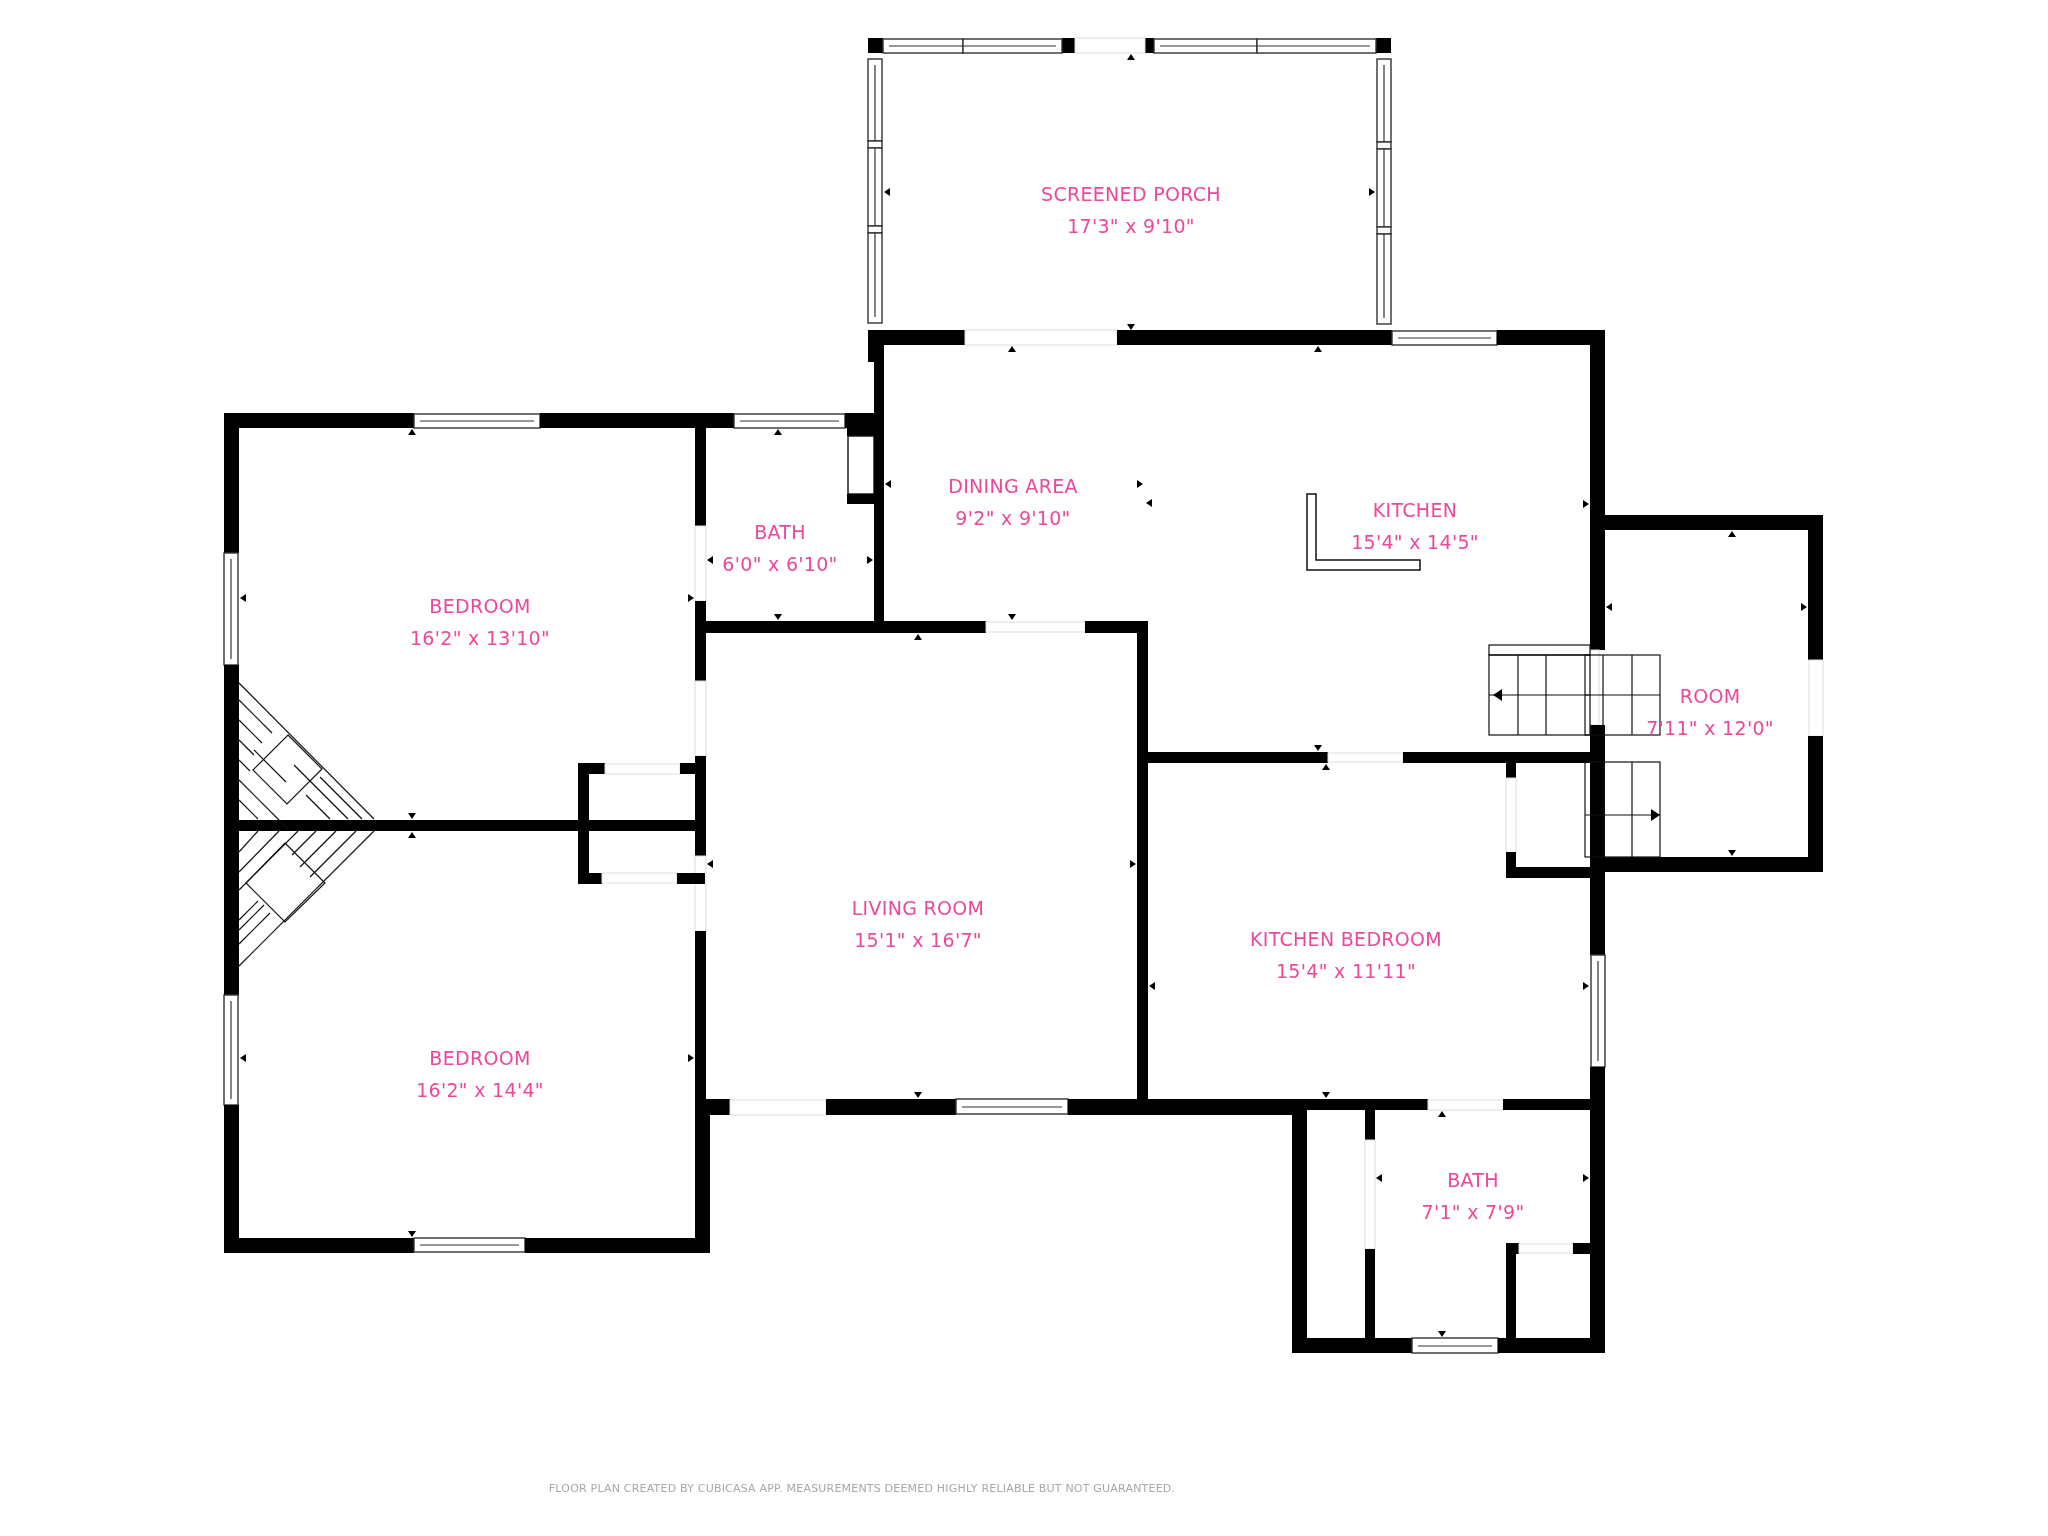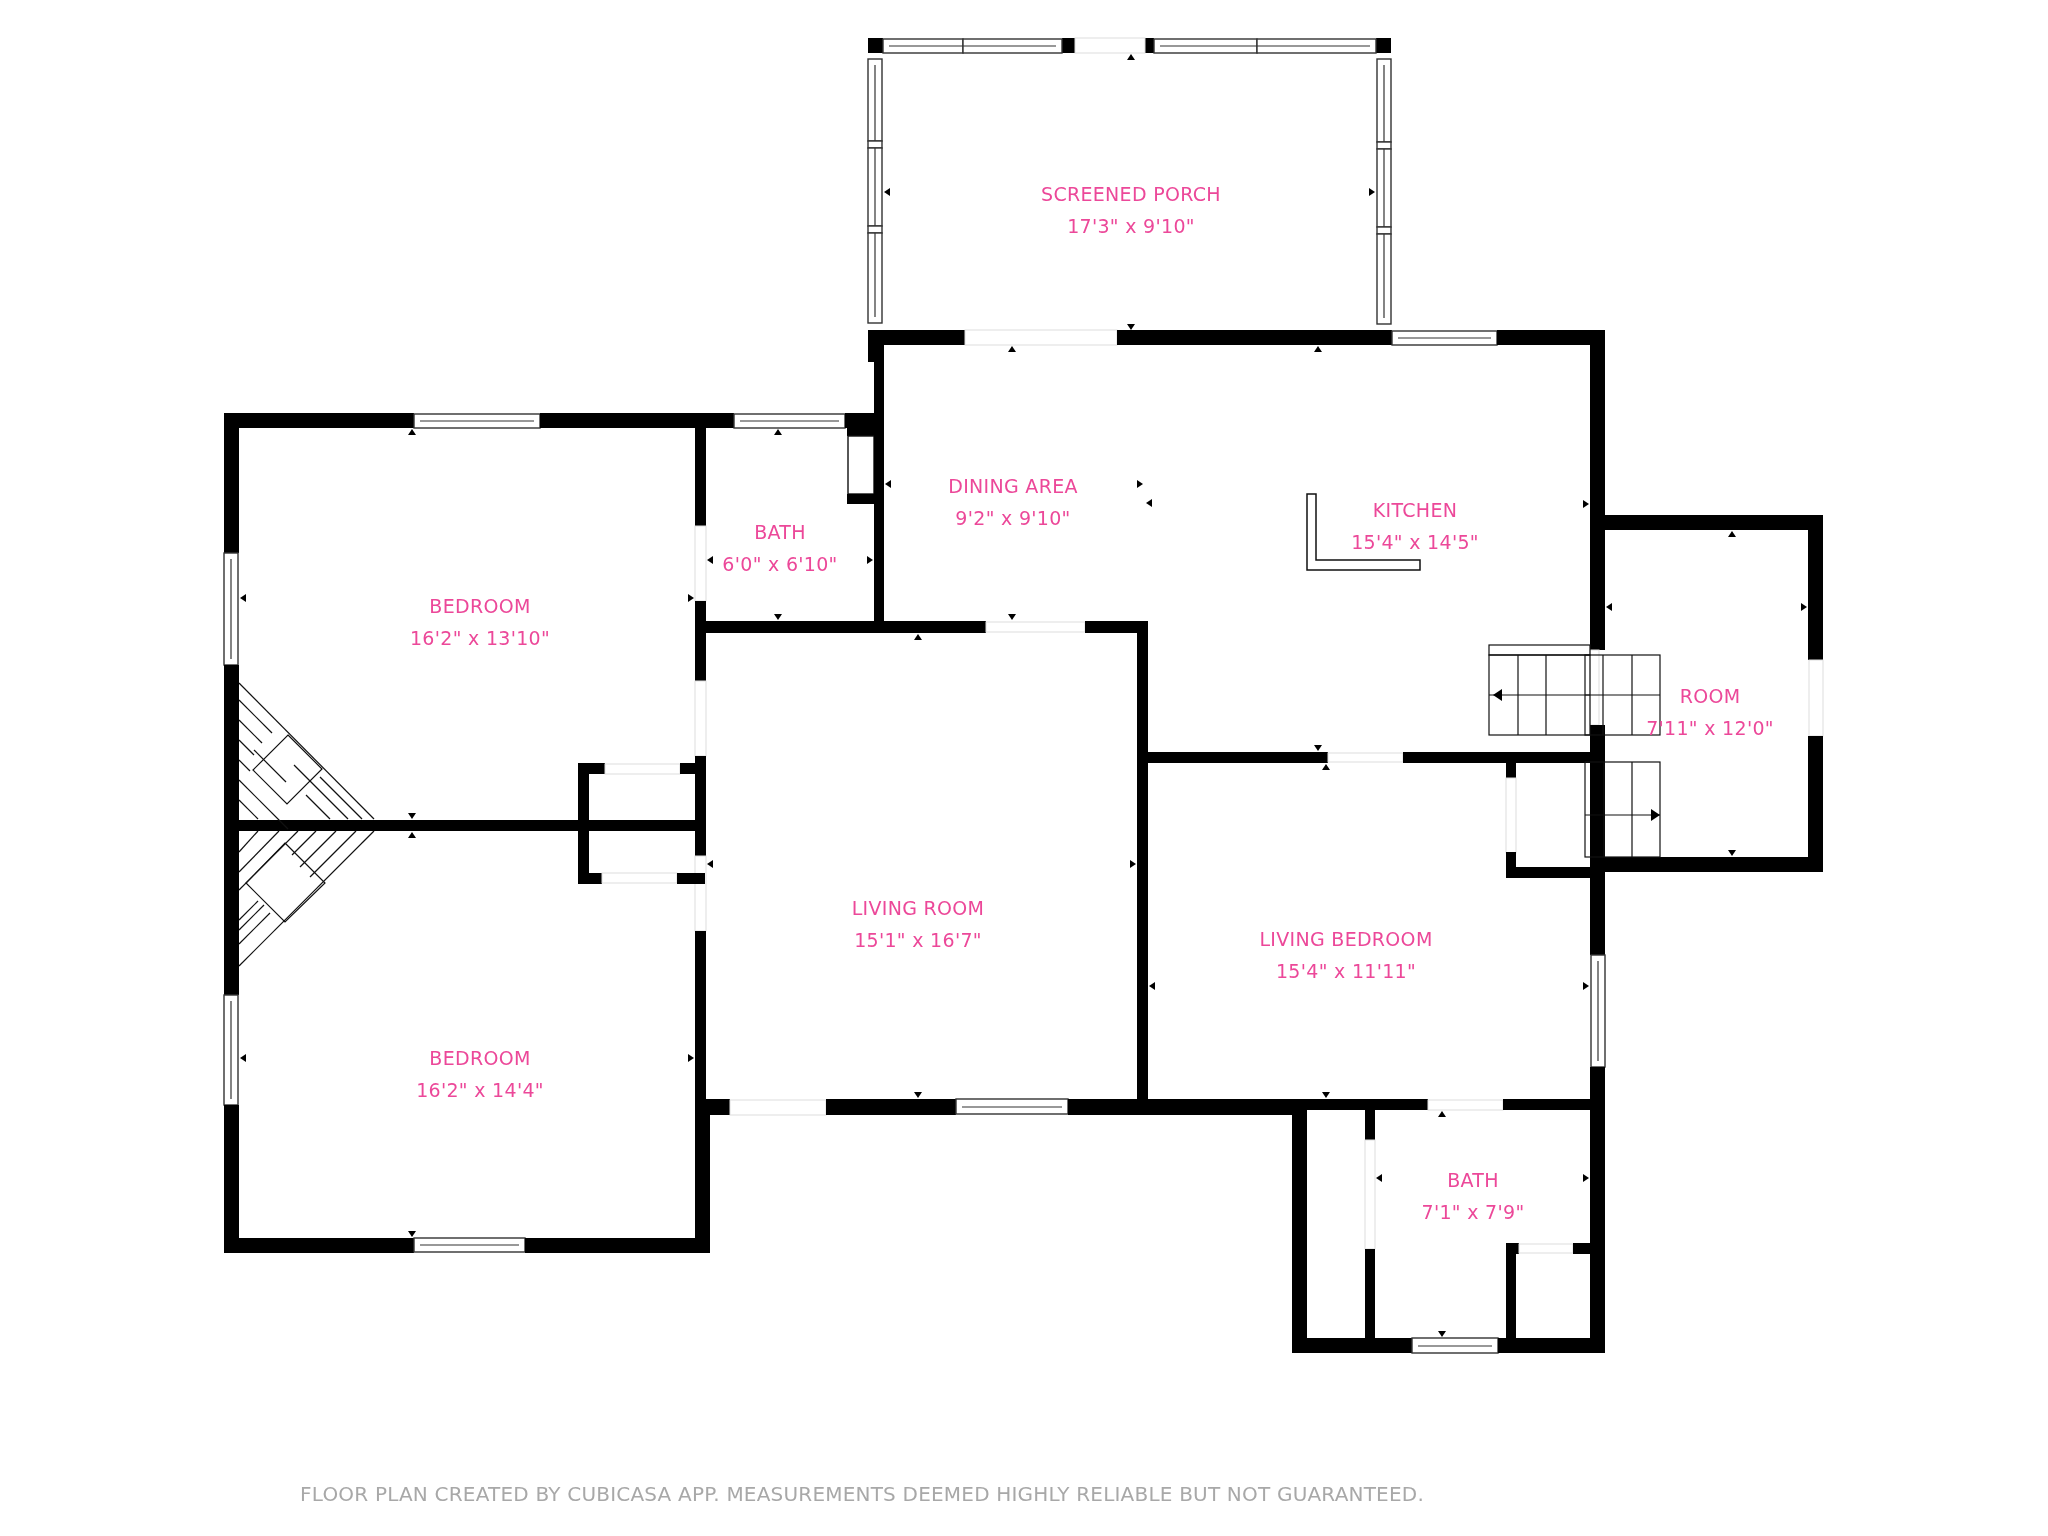--- a/index.html
+++ b/index.html
@@ -6,21 +6,21 @@
   body { width: 2048px; height: 1536px; position: relative; overflow: hidden; font-family: "DejaVu Sans", sans-serif; }
   #plan { position: absolute; left: 0; top: 0; width: 2048px; height: 1536px; }
   .wall { fill: #000000; }
   .win { fill: #ffffff; stroke: #333333; stroke-width: 1.4; }
   .win-line { stroke: #333333; stroke-width: 1.2; }
   .door-gap { fill: #ffffff; stroke: #dddddd; stroke-width: 1; }
   .thin { fill: none; stroke: #111111; stroke-width: 1.6; }
   .marker { fill: #000000; }
   .room-label { position: absolute; transform: translate(-50%, -50%); text-align: center; color: #ec4899; font-family: "DejaVu Sans", sans-serif; font-size: 19px; line-height: 32px; white-space: nowrap; letter-spacing: 0.3px; }
   .room-label .dim { display: block; }
-  .footer { position: absolute; left: 0; width: 1724px; top: 1482px; text-align: center; color: #a8a8a8; font-family: "DejaVu Sans", sans-serif; font-size: 20px; letter-spacing: 0.2px; }
+  .footer { position: absolute; left: 0; width: 1724px; top: 1482px; text-align: center; color: #a8a8a8; font-family: "DejaVu Sans", sans-serif; font-size: 11px; letter-spacing: 0.2px; }
 </style>
 </head>
 <body>
 
 <svg id="plan" viewBox="0 0 2048 1536" xmlns="http://www.w3.org/2000/svg">
 
   <g>
 
     <rect class="wall" x="868" y="38" width="15" height="15"></rect>
     <rect class="wall" x="1376" y="38" width="15" height="15"></rect>
@@ -308,21 +308,21 @@
 </div>
 <div class="room-label" style="left:1710px; top:712px;">
   <span>ROOM</span>
   <span class="dim">7'11" x 12'0"</span>
 </div>
 <div class="room-label" style="left:918px; top:924px;">
   <span>LIVING ROOM</span>
   <span class="dim">15'1" x 16'7"</span>
 </div>
 <div class="room-label" style="left:1346px; top:955px;">
-  <span>LIVING BEDROOM</span>
+  <span>KITCHEN BEDROOM</span>
   <span class="dim">15'4" x 11'11"</span>
 </div>
 <div class="room-label" style="left:480px; top:1074px;">
   <span>BEDROOM</span>
   <span class="dim">16'2" x 14'4"</span>
 </div>
 <div class="room-label" style="left:1473px; top:1196px;">
   <span>BATH</span>
   <span class="dim">7'1" x 7'9"</span>
 </div>

